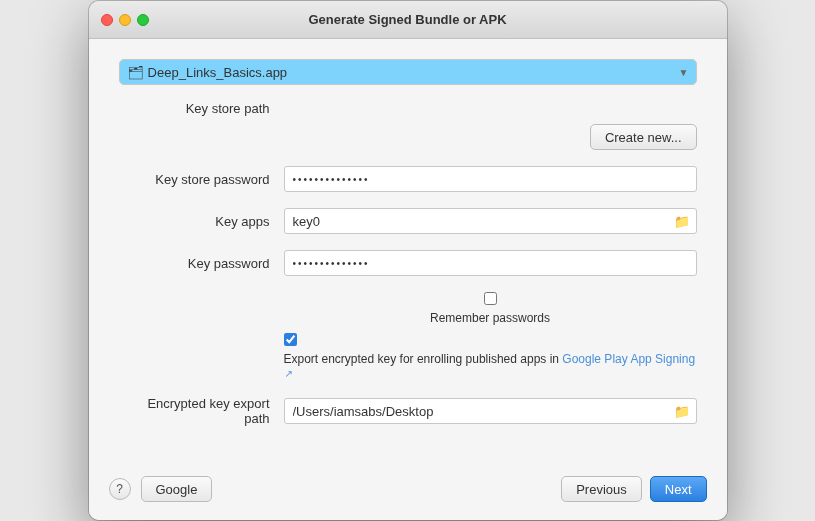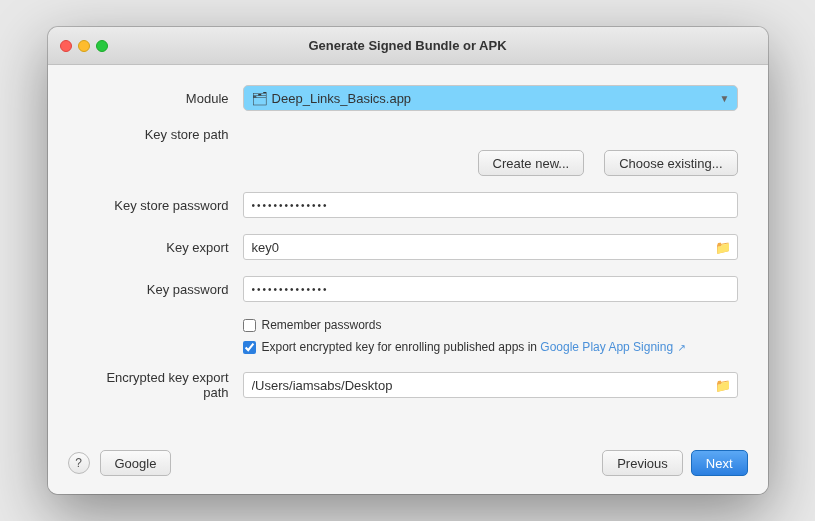--- a/index.html
+++ b/index.html
@@ -12,21 +12,21 @@
       width: 815px;
       height: 521px;
       font-family: -apple-system, BlinkMacSystemFont, "Helvetica Neue", sans-serif;
       font-size: 13px;
     }
 
     .window {
       background: #f5f5f5;
       border-radius: 10px;
       box-shadow: 0 20px 60px rgba(0,0,0,0.4), 0 0 0 1px rgba(0,0,0,0.2);
-      width: 720px;
+      width: 638px;
       overflow: hidden;
     }
 
     .titlebar {
       background: linear-gradient(to bottom, #ebebeb, #d6d6d6);
       height: 38px;
       display: flex;
       align-items: center;
       justify-content: center;
       position: relative;
@@ -170,20 +170,21 @@
       letter-spacing: 2px;
       color: #333;
     }
 
     .checkbox-row {
       display: flex;
       align-items: center;
       gap: 6px;
       margin-bottom: 8px;
       margin-left: 165px;
+      flex-direction: column;
     }
 
     .checkbox-row input[type="checkbox"] {
       width: 13px;
       height: 13px;
       accent-color: #2b7fe0;
     }
 
     .checkbox-label {
       font-size: 12px;
@@ -265,67 +266,65 @@
       <div class="traffic-light tl-close"></div>
       <div class="traffic-light tl-minimize"></div>
       <div class="traffic-light tl-maximize"></div>
     </div>
     <span class="titlebar-title">Generate Signed Bundle or APK</span>
   </div>
 
   <div class="content">
 
     <div class="form-row">
-      <span class="form-label">Module</span>
       <div class="form-control select-wrapper">
         <select>
           <option>🗂 Deep_Links_Basics.app</option>
         </select>
         <span class="select-arrow">▼</span>
       </div>
     </div>
 
     <div class="keystore-section">
       <div class="keystore-path-row">
         <span class="section-label">Key store path</span>
       </div>
       <div class="button-row">
         <button class="btn">Create new...</button>
-        <button class="btn">Choose existing...</button>
       </div>
     </div>
 
     <div class="form-row">
       <span class="form-label">Key store password</span>
       <div class="form-control">
         <input class="text-input password-dots" type="password" value="••••••••••••••" style="">
       </div>
     </div>
 
     <div class="form-row">
-      <span class="form-label">Key export</span>
+      <span class="form-label">Key apps</span>
       <div class="form-control input-with-icon">
         <input class="text-input" type="text" value="key0" style="">
         <span class="input-folder-icon">📁</span>
       </div>
     </div>
 
     <div class="form-row">
       <span class="form-label">Key password</span>
       <div class="form-control">
         <input class="text-input password-dots" type="password" value="••••••••••••••" style="">
       </div>
     </div>
 
     <div class="checkbox-row">
       <input type="checkbox" id="remember-cb" style="">
       <label for="remember-cb" class="checkbox-label">Remember passwords</label>
     </div>
 
-    <div class="checkbox-row" style="align-items: center; flex-wrap: wrap;">
+    <div class="checkbox-row" style="align-items: flex-start; flex-wrap: wrap;">
       <input type="checkbox" id="export-cb" checked="" style="">
       <span class="checkbox-label">
         <span>Export encrypted key for enrolling published apps in</span>
         <a href="#" class="google-link">Google Play App Signing</a>
         <span class="external-icon">↗</span>
       </span>
     </div>
 
     <div class="form-row" style="margin-top: 16px;">
       <span class="form-label">Encrypted key export path</span>

